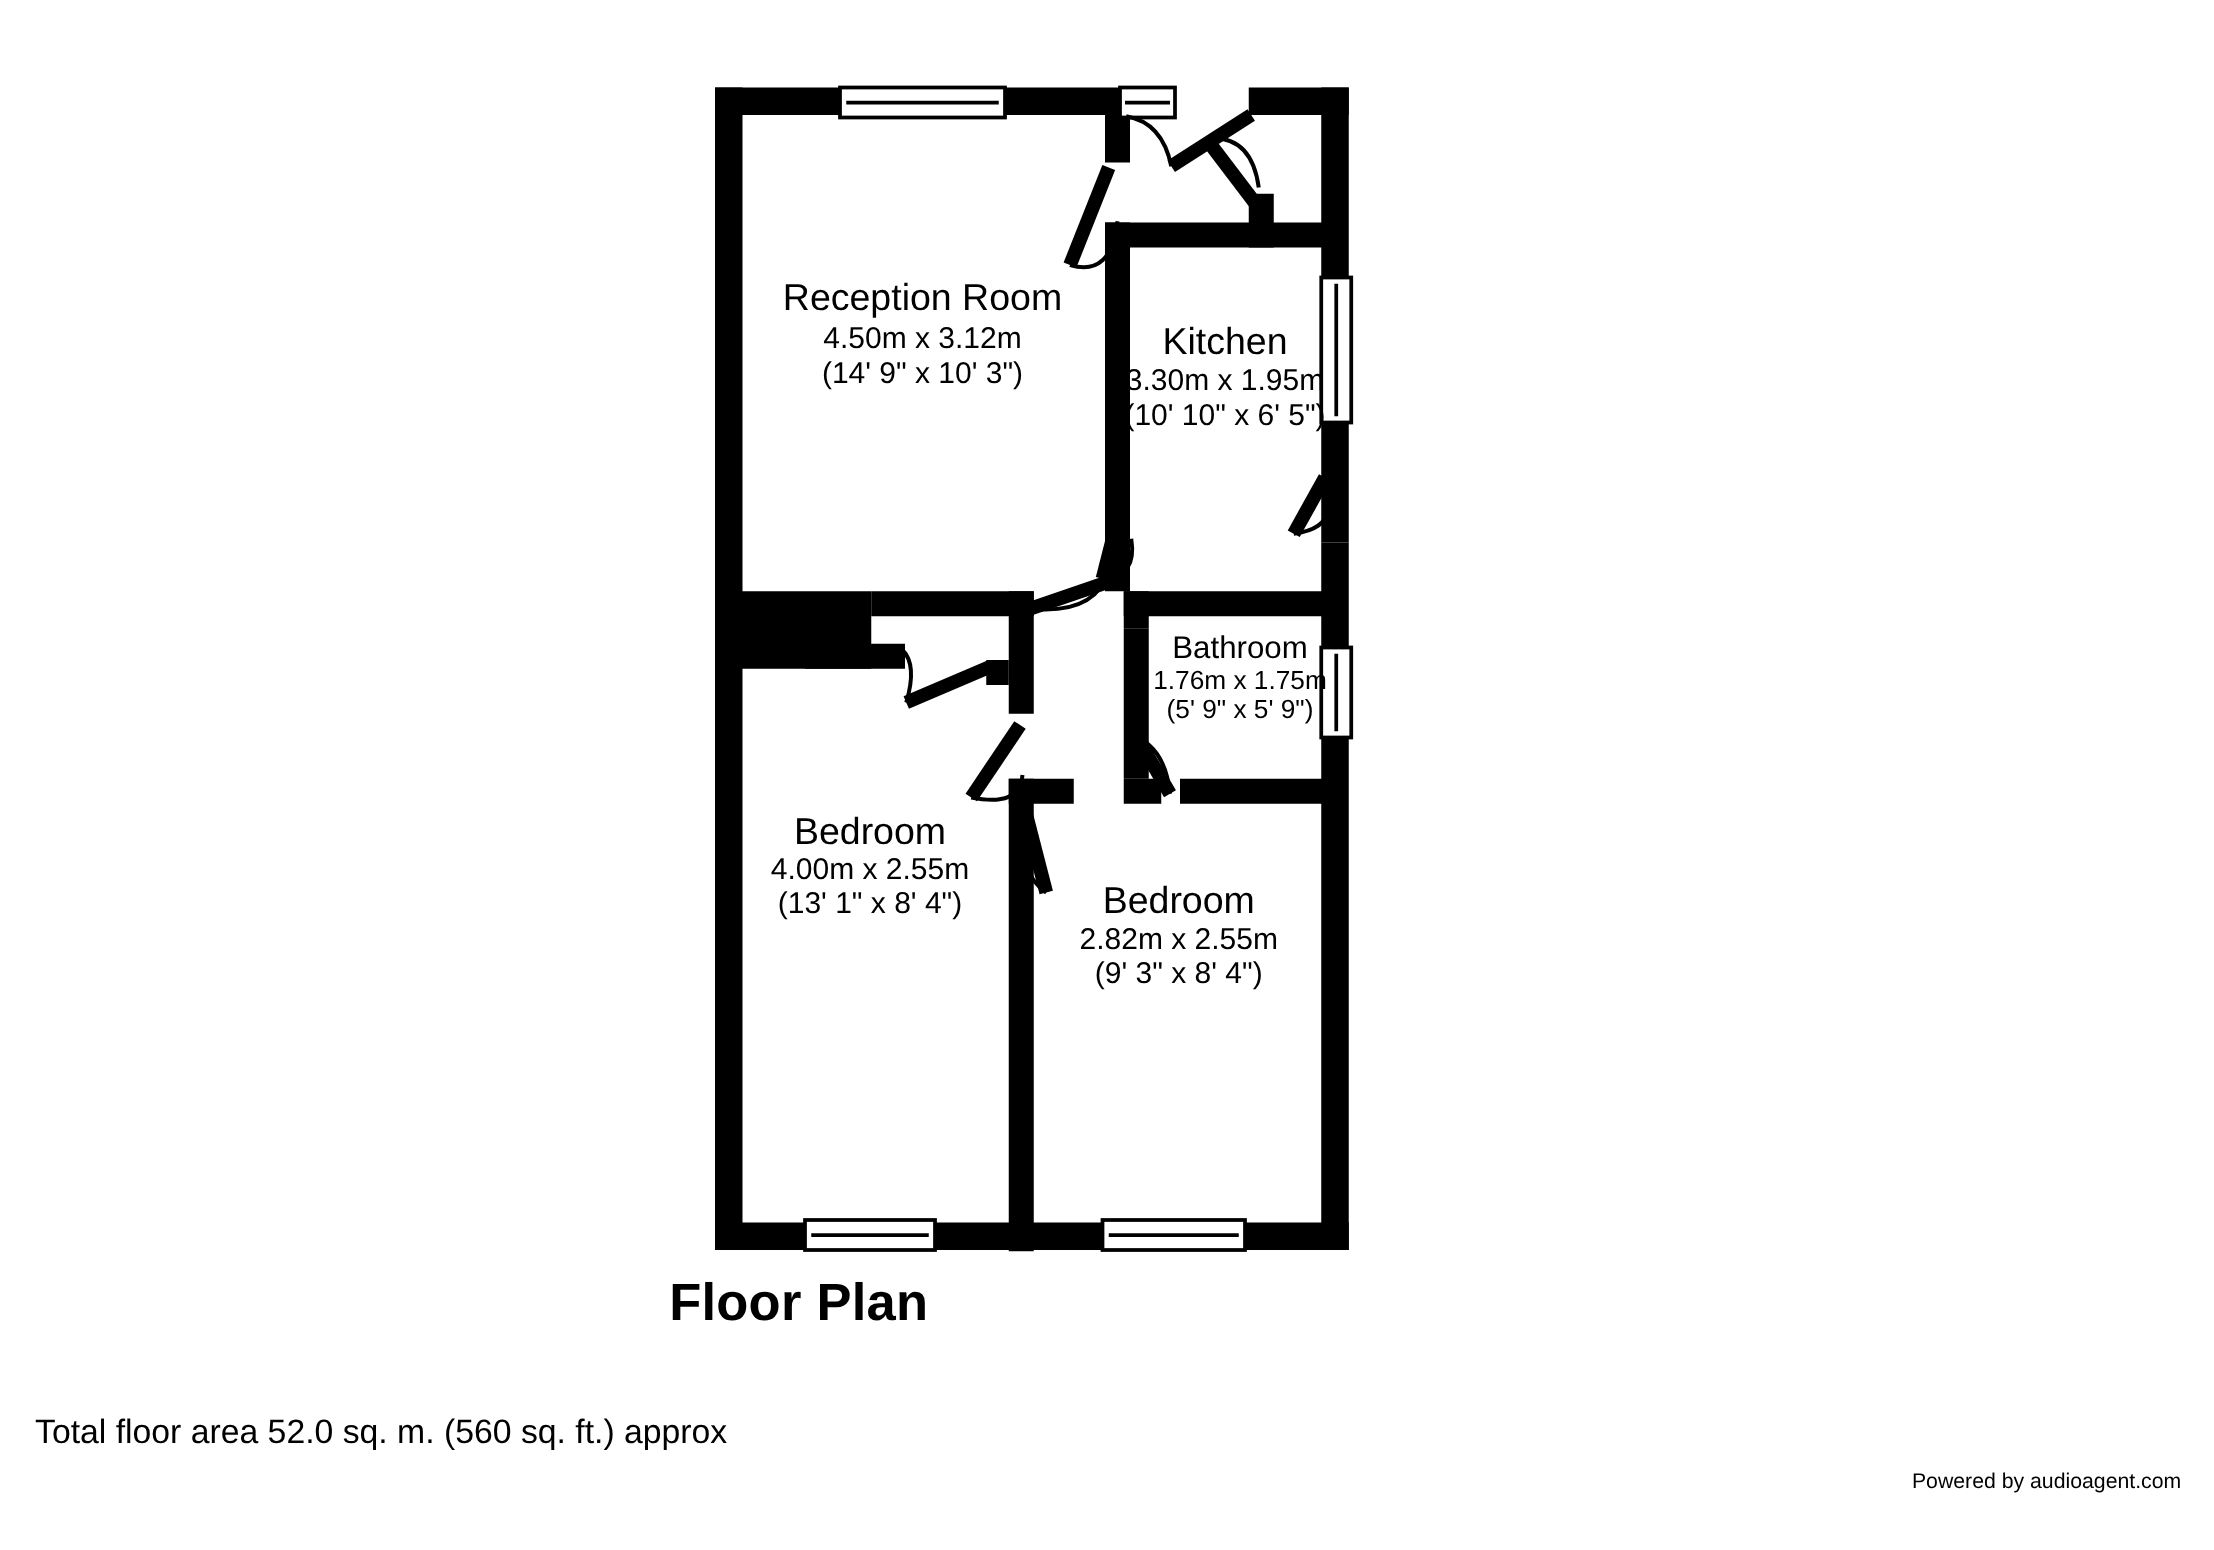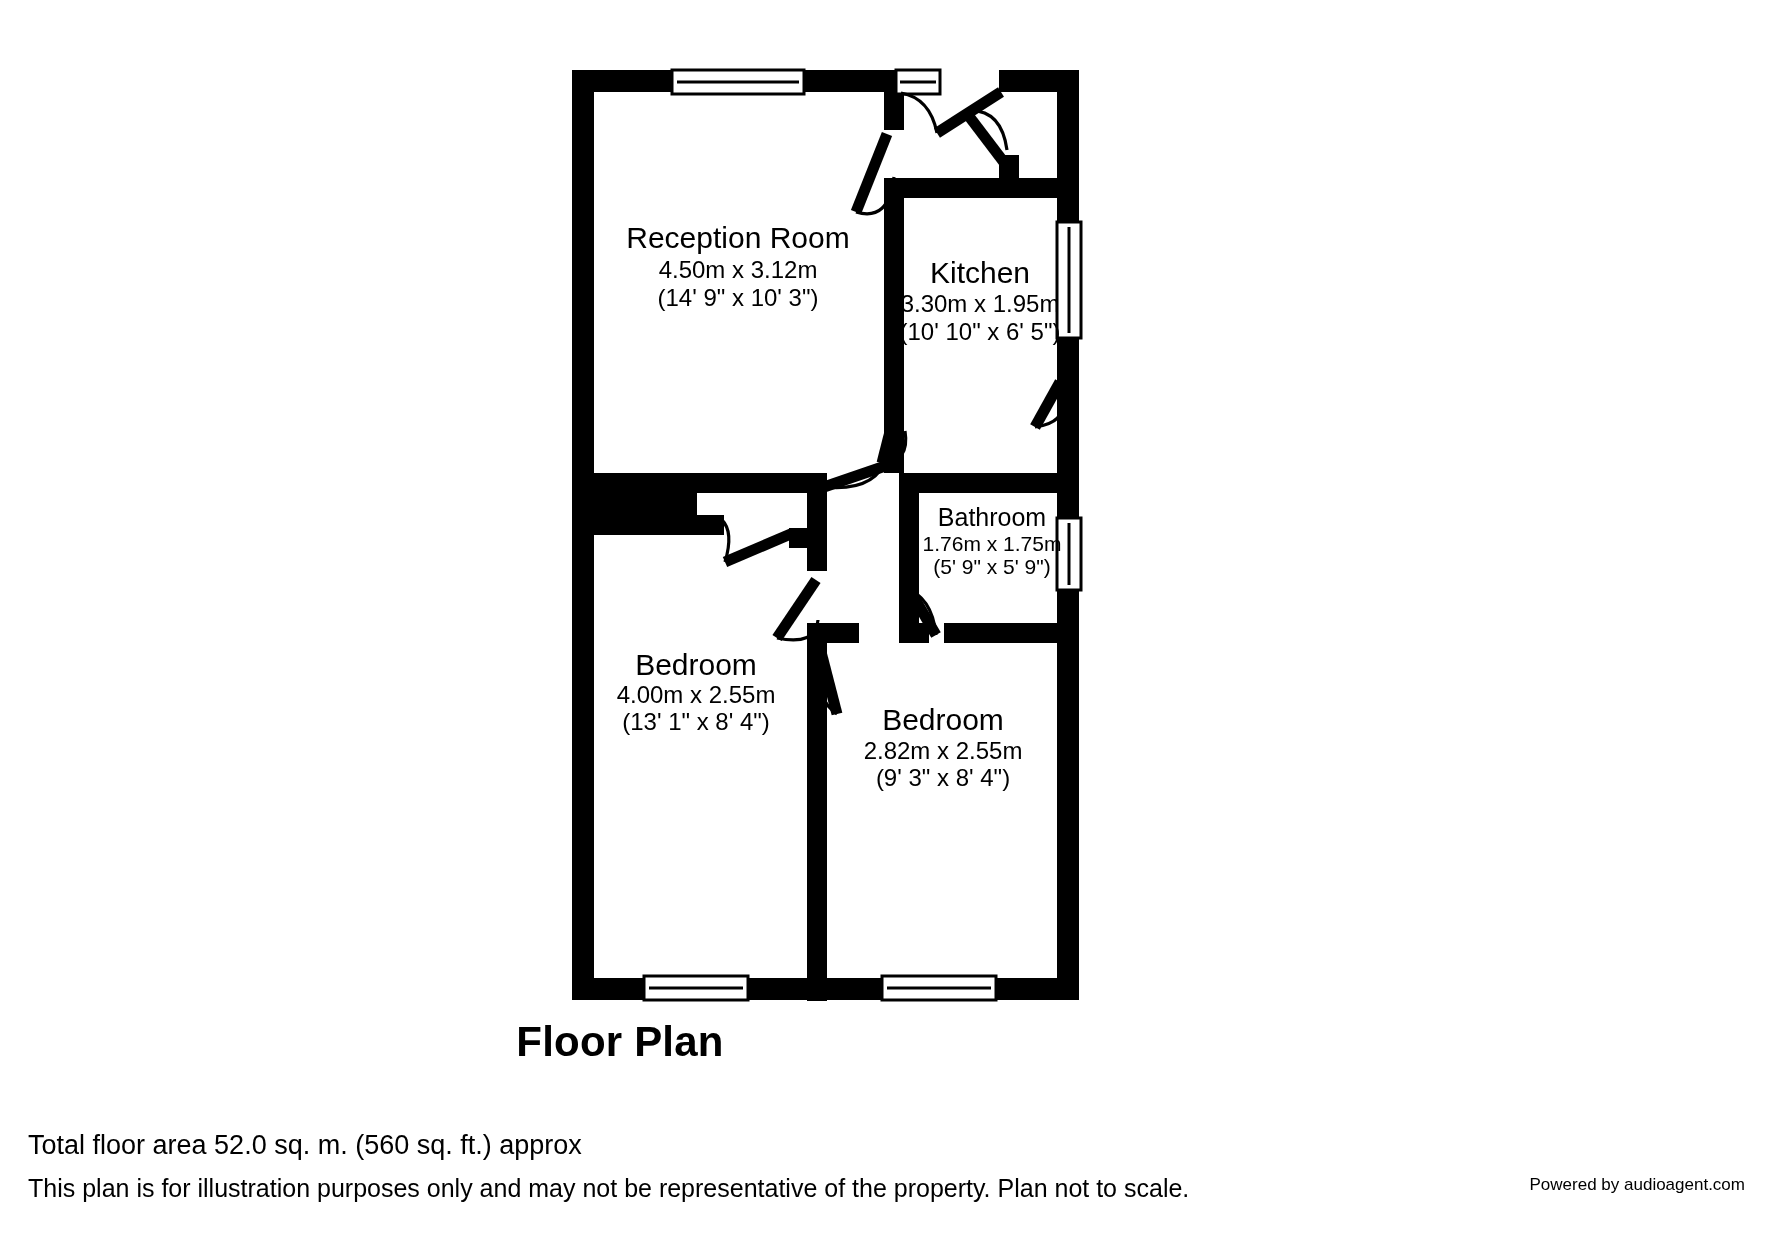--- a/index.html
+++ b/index.html
@@ -52,20 +52,21 @@
   #plan-title {
     position: absolute;
     left: 0;
     top: 1018px;
     width: 1240px;
     text-align: center;
     font-size: 42px;
     font-weight: bold;
     font-family: "Liberation Sans", sans-serif;
     letter-spacing: 0.2px;
+    padding-left: 19px;
   }
   #footer {
     position: absolute;
     left: 0;
     top: 1130px;
     width: 1771px;
     height: 110px;
   }
   #area-text {
     position: absolute;
@@ -263,15 +264,14 @@
 
     </g>
 
   </svg>
 </div>
 
 <div id="plan-title">Floor Plan</div>
 
 <div id="footer">
   <div id="area-text">Total floor area 52.0 sq. m. (560 sq. ft.) approx</div>
-  <div id="disclaimer-text">This plan is for illustration purposes only and may not be representative of the property. Plan not to scale.</div>
   <div id="powered-text">Powered by audioagent.com</div>
 </div>
 
 </body></html>

